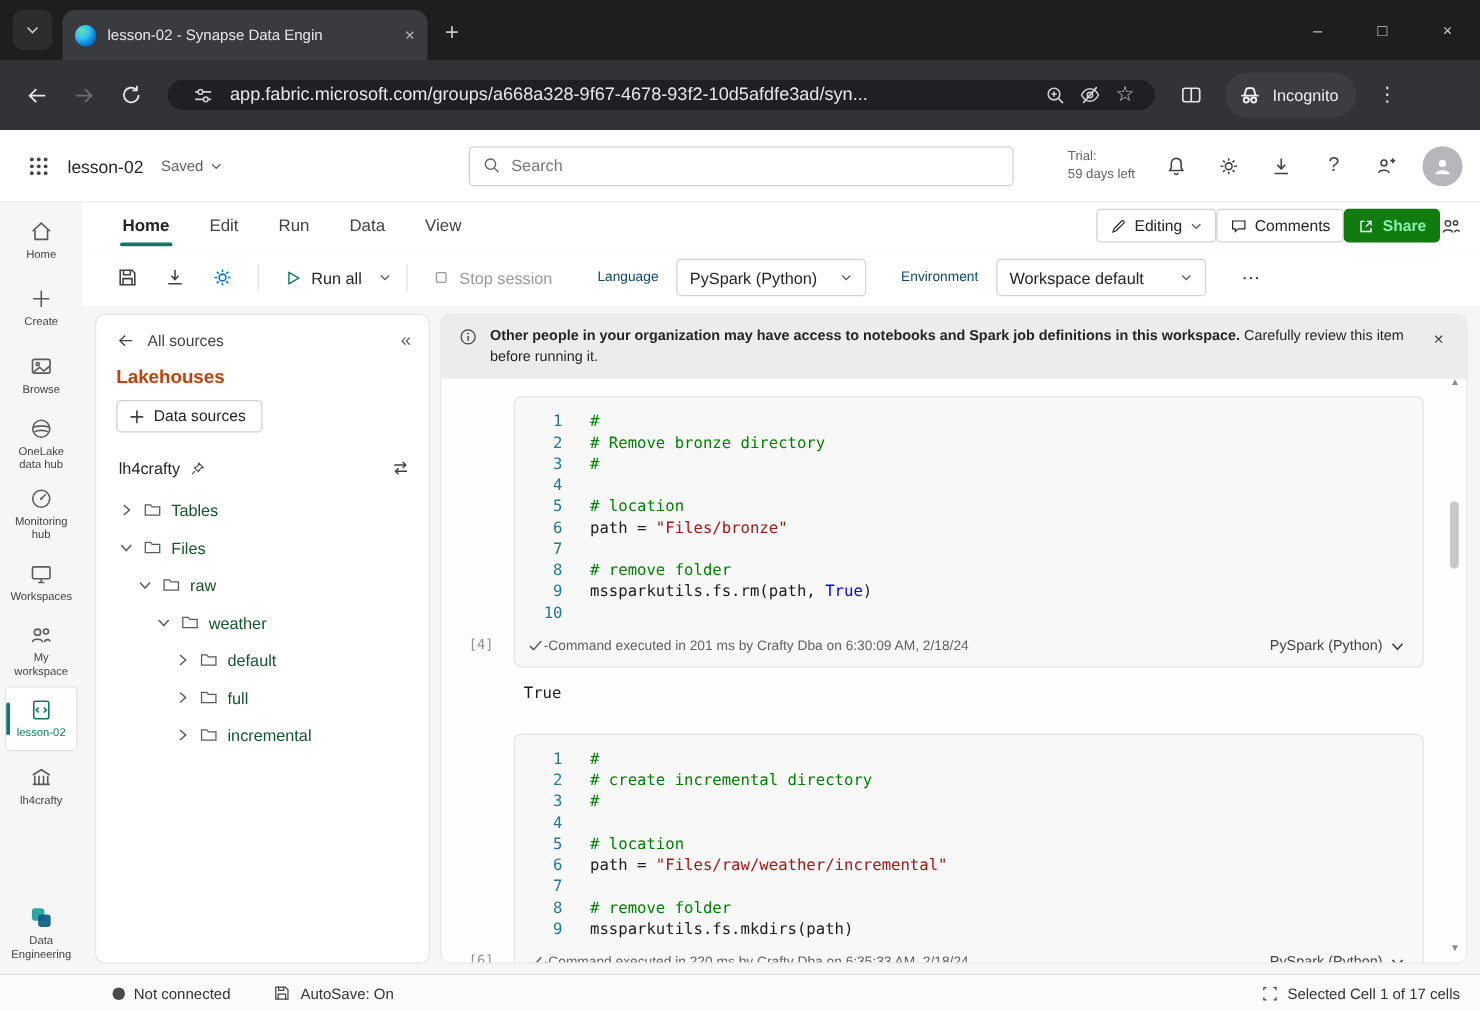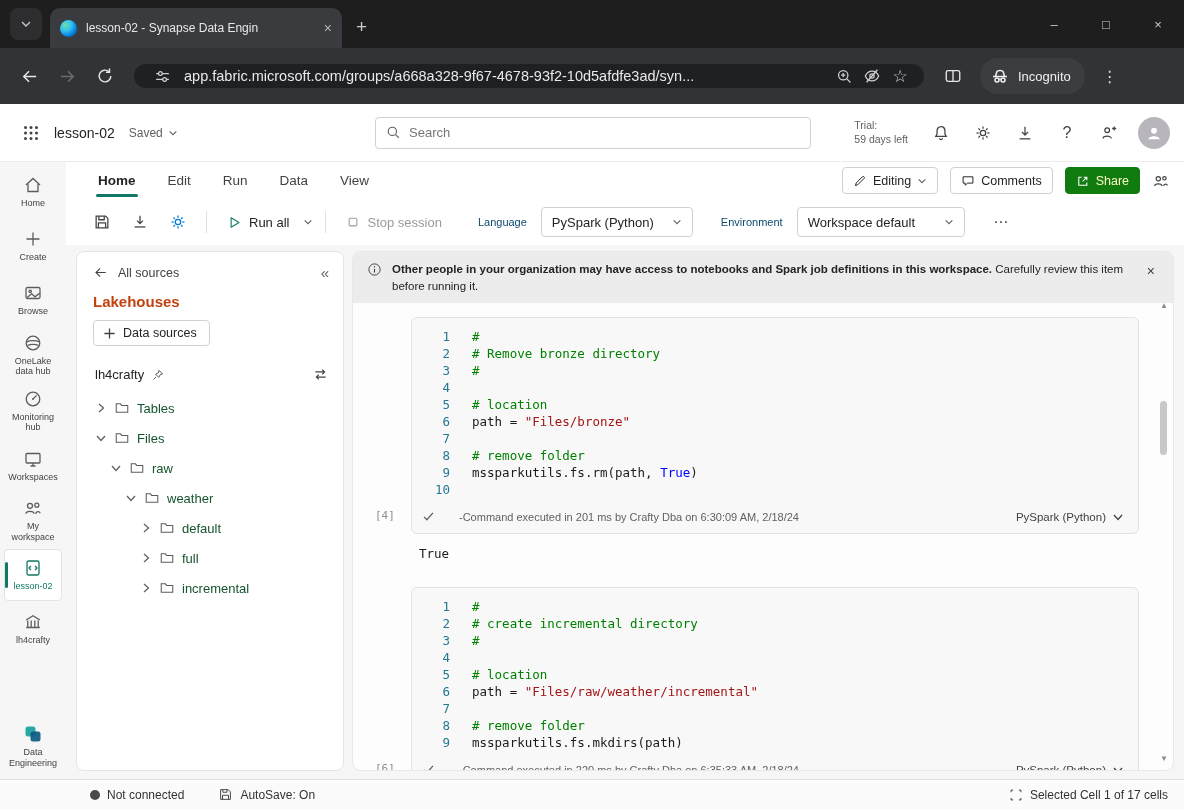--- a/index.html
+++ b/index.html
@@ -51,23 +51,23 @@
   .rail-item.active, .rail-item.active .rail-label { color:var(--teal); }
   .rail-item.pinned { margin-top:auto; }
   .main { flex:1; display:flex; flex-direction:column; min-width:0; }
 
   
   .menubar { height:37px; background:#fff; display:flex; align-items:center; padding:0 14px 0 20px; }
   .menu-tabs { display:flex; gap:8px; height:100%; }
   .menu-tab { padding:0 12px; display:flex; align-items:center; font-size:13.5px; color:#424242; position:relative; cursor:pointer; }
   .menu-tab.active { font-weight:bold; color:#242424; }
   .menu-tab.active::after { content:""; position:absolute; left:10px; right:10px; bottom:2px; height:3px; border-radius:2px; background:var(--teal); }
-  .menu-right { margin-left:auto; display:flex; align-items:center; gap:12px; }
+  .menu-right { margin-left:auto; display:flex; align-items:center; gap:0; }
   .chip { height:27px; border:1px solid #d1d1d1; border-radius:4px; background:#fff; display:flex; align-items:center; gap:6px; padding:0 10px; font-size:12.5px; color:#242424; cursor:pointer; }
-  .chip.share { background:var(--green); border-color:var(--green); color:#fef9c3; font-weight:normal; }
+  .chip.share { background:var(--green); border-color:var(--green); color:#86efac; font-weight:bold; }
 
   
   .toolbar { height:46px; background:#fff; display:flex; align-items:center; padding:0 14px 0 20px; gap:6px; }
   .tb-ic { width:32px; height:32px; border-radius:4px; display:flex; align-items:center; justify-content:center; color:#424242; cursor:pointer; }
   .tb-div { width:1px; height:22px; background:#e0e0e0; margin:0 6px; }
   .tb-btn { display:flex; align-items:center; gap:7px; padding:0 8px; height:32px; border-radius:4px; font-size:13px; color:#242424; cursor:pointer; }
   .tb-btn.disabled { color:#9b9b9b; }
   .tb-label { font-size:11px; color:#0c4a6e; margin:0 8px 0 22px; }
   .dropdown { height:30px; min-width:150px; border:1px solid #d1d1d1; border-radius:4px; background:#fff; display:flex; align-items:center; justify-content:space-between; padding:0 10px; font-size:13px; color:#242424; cursor:pointer; gap:14px; }
 
@@ -91,21 +91,21 @@
   .banner .b-bold { font-weight:bold; }
   .banner-close { margin-left:auto; color:#424242; font-size:14px; cursor:pointer; padding:0 4px; }
   .canvas { flex:1; padding:14px 34px 0 14px; overflow:hidden; font-family:"DejaVu Sans Mono","Liberation Mono",monospace; }
   .cell-row { display:flex; }
   .cell-gutter { width:44px; flex:none; display:flex; align-items:flex-end; justify-content:flex-start; padding:0 0 12px 8px; }
   .exec-count { font-size:11px; color:#8f8f8f; font-family:"DejaVu Sans Mono","Liberation Mono",monospace; }
   .cell-card { flex:1; background:#f8f8f8; border:1px solid #e2e2e2; border-radius:6px; padding:10px 12px 4px 8px; min-width:0; }
   .code-line { display:flex; height:17px; font-size:12.5px; line-height:17px; }
   .ln { width:30px; text-align:right; margin-right:22px; color:var(--lnc); flex:none; }
   .tok-c { color:var(--tok-c); } .tok-s { color:var(--tok-s); } .tok-k { color:var(--tok-k); } .tok-p { color:var(--tok-p); }
-  .cell-footer { display:flex; align-items:center; gap:24px; margin-top:8px; padding:4px 2px 6px 2px; font-family:"Liberation Sans",sans-serif; }
+  .cell-footer { display:flex; align-items:center; gap:0; margin-top:8px; padding:4px 2px 6px 2px; font-family:"Liberation Sans",sans-serif; }
   .cell-status { font-size:11px; color:#616161; flex:1; white-space:nowrap; overflow:hidden; }
   .cell-kernel { font-size:11.5px; color:#424242; display:flex; align-items:center; gap:6px; cursor:pointer; }
   .cell-output { font-size:12.5px; color:#1b1b1b; padding:12px 0 26px 52px; }
 
   .nb-scrollbar { position:absolute; top:46px; right:2px; bottom:4px; width:14px; display:flex; flex-direction:column; align-items:center; }
   .sb-arrow { color:#8a8a8a; font-size:8px; padding:3px 0; cursor:pointer; }
   .sb-track { flex:1; width:100%; position:relative; }
   .sb-thumb { position:absolute; left:3px; width:7px; height:54px; top:88px; background:#c8c8c8; border-radius:4px; cursor:pointer; }
 
   

